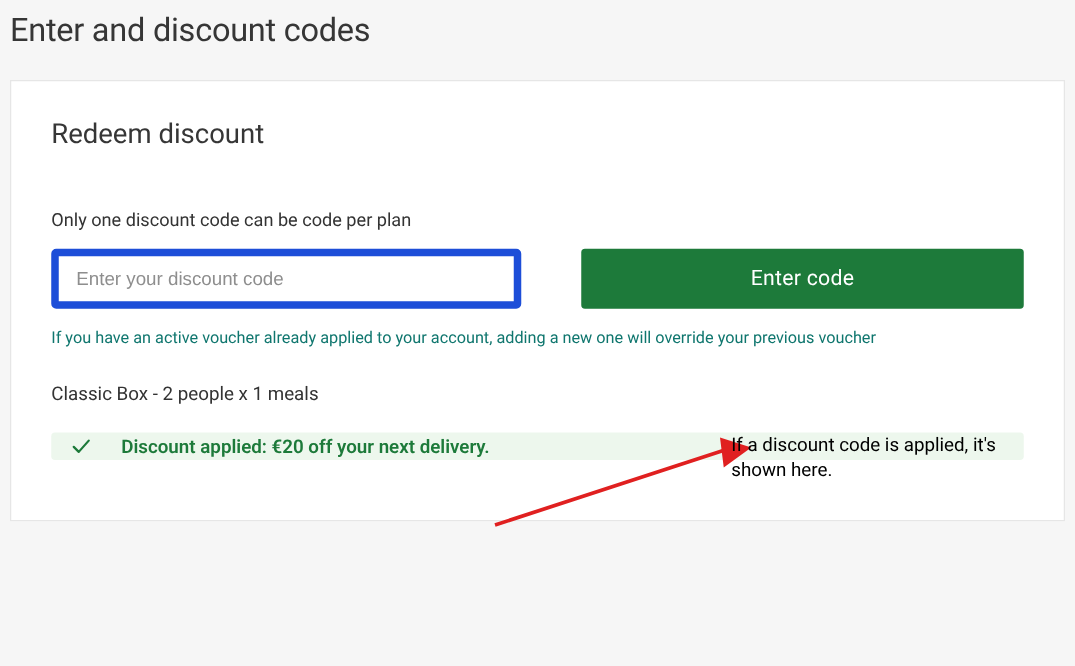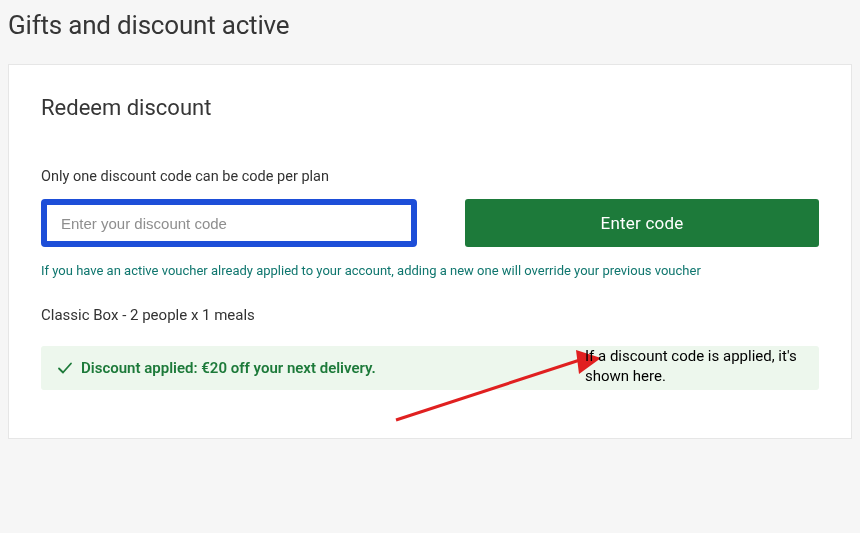--- a/index.html
+++ b/index.html
@@ -82,24 +82,24 @@
     color: #363636;
   }
   .plan-line {
     font-size: 15px;
     margin: 0 0 22px 0;
     color: #333;
   }
   .discount-banner {
     background: #edf7ed;
     border-radius: 3px;
-    padding: 13px 16px;
+    padding: 2px 16px;
     display: flex;
     align-items: center;
-    gap: 8px;
+    gap: 24px;
     color: #1d7a3a;
     font-weight: 600;
     font-size: 15px;
   }
   .check-icon {
     width: 16px;
     height: 16px;
     flex: 0 0 16px;
   }
   .check-icon svg { width: 100%; height: 100%; display: block; }
@@ -122,21 +122,21 @@
     width: 240px;
     height: 80px;
     pointer-events: none;
   }
   .annotation-arrow svg { width: 100%; height: 100%; overflow: visible; }
 </style>
 </head>
 <body>
 
 <div class="page">
-  <h1 class="page-title">Gifts and discount active</h1>
+  <h1 class="page-title">Enter and discount codes</h1>
 
   <div class="card">
 
     <h2 class="section-title">Redeem discount</h2>
 
     <p class="hint">Only one discount code can be code per plan</p>
 
     <div class="code-row">
       <input class="code-input" type="text" placeholder="Enter your discount code" style="">
       <button class="enter-btn">Enter code</button>

